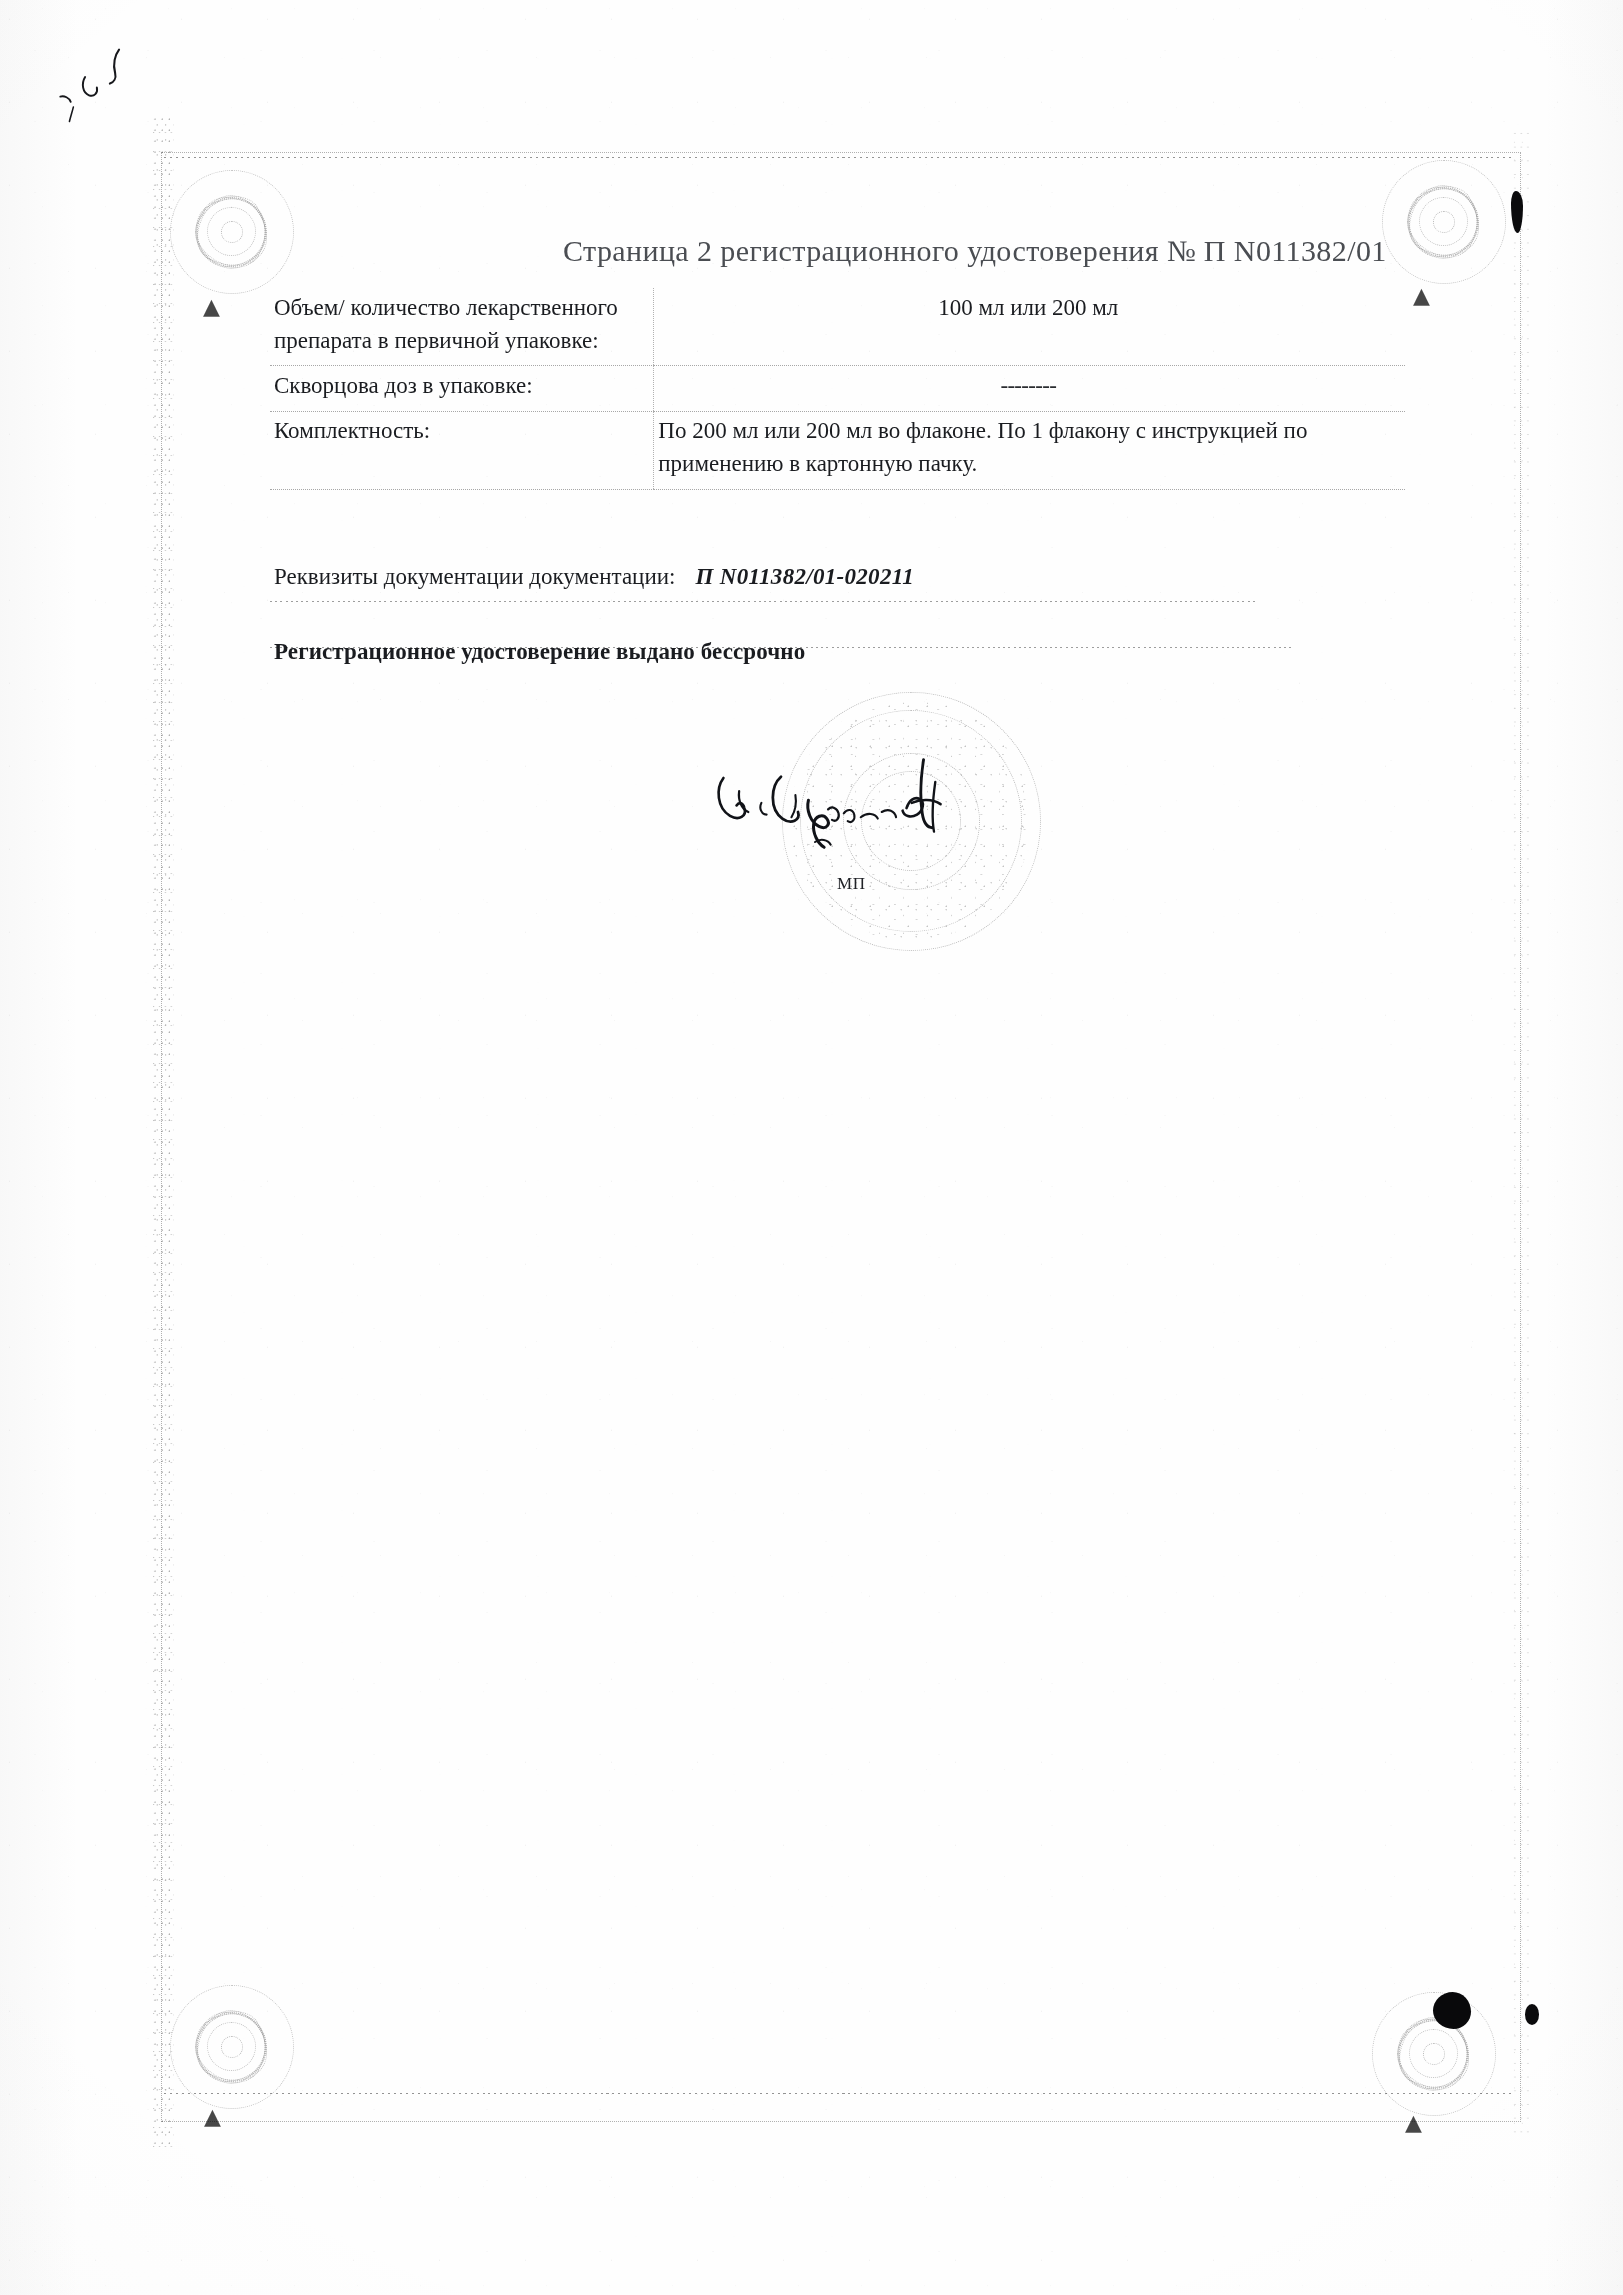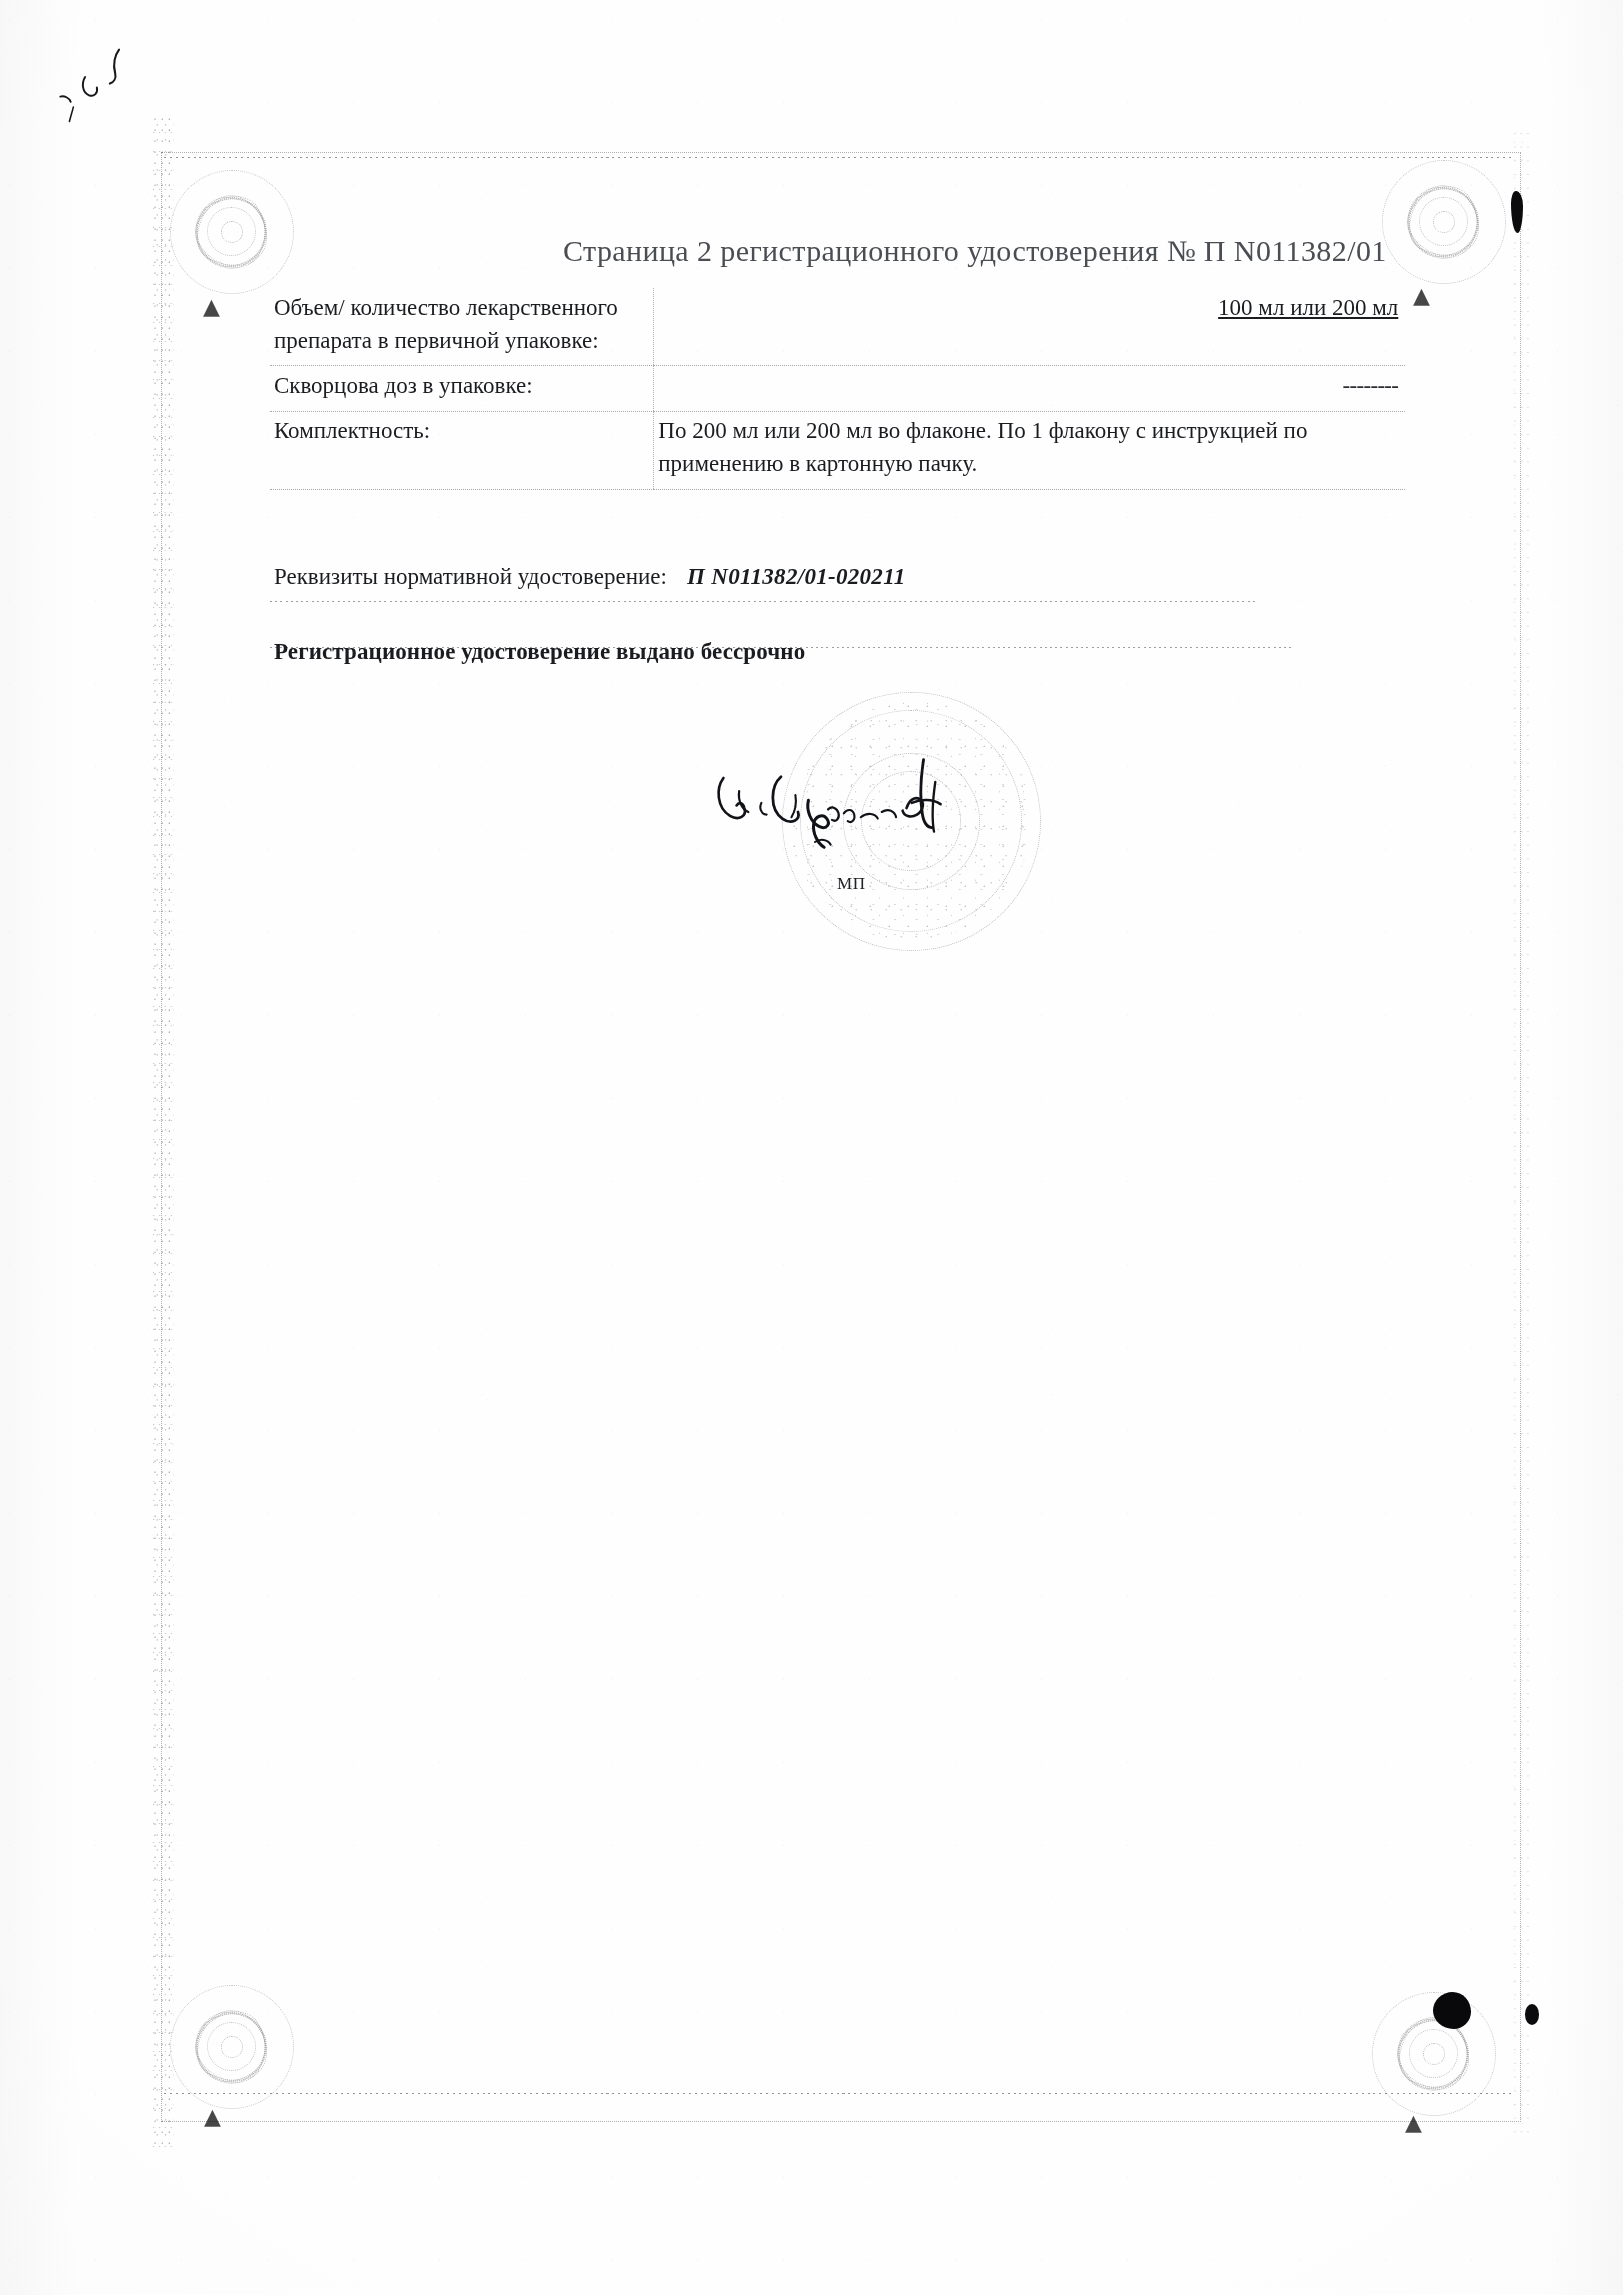--- a/index.html
+++ b/index.html
@@ -193,21 +193,21 @@
   }
   #spec-table td.label-cell { width: 373px; }
   #spec-table td.value-cell { width: 740px; }
   
   .row-sep td {
     border-bottom: 1.3px dotted rgba(0,0,0,.34);
   }
   .col-divider {
     border-left: 1.3px dotted rgba(0,0,0,.30);
   }
-  .value-centered { text-align: right; text-decoration: underline; }
+  .value-centered { text-align: center; }
   .dash-value {
     display: inline-block;
     letter-spacing: -0.7px;
     color: #2a2c30;
   }
 
   
   .flow-line {
     position: absolute;
     font-size: 23px;
@@ -382,21 +382,21 @@
         </td>
       </tr>
       <tr class="row-sep">
         <td class="label-cell">Комплектность:</td>
         <td class="value-cell col-divider">По 200 мл или 200 мл во флаконе. По 1 флакону с инструкцией по применению в картонную пачку.</td>
       </tr>
     </tbody>
   </table>
 
   <div class="flow-line" id="reqs-row">
-    <span>Реквизиты нормативной удостоверение:</span>
+    <span>Реквизиты документации документации:</span>
     <span id="reqs-value">П N011382/01-020211</span>
   </div>
   <div class="rule-under" id="rule-after-reqs"></div>
 
   <div class="flow-line" id="term-row">Регистрационное удостоверение выдано бессрочно</div>
   <div class="rule-under" id="rule-after-term"></div>
 
   <div id="official-seal">
     <div class="seal-speckle"></div>
     <div class="seal-ring r1"></div>

